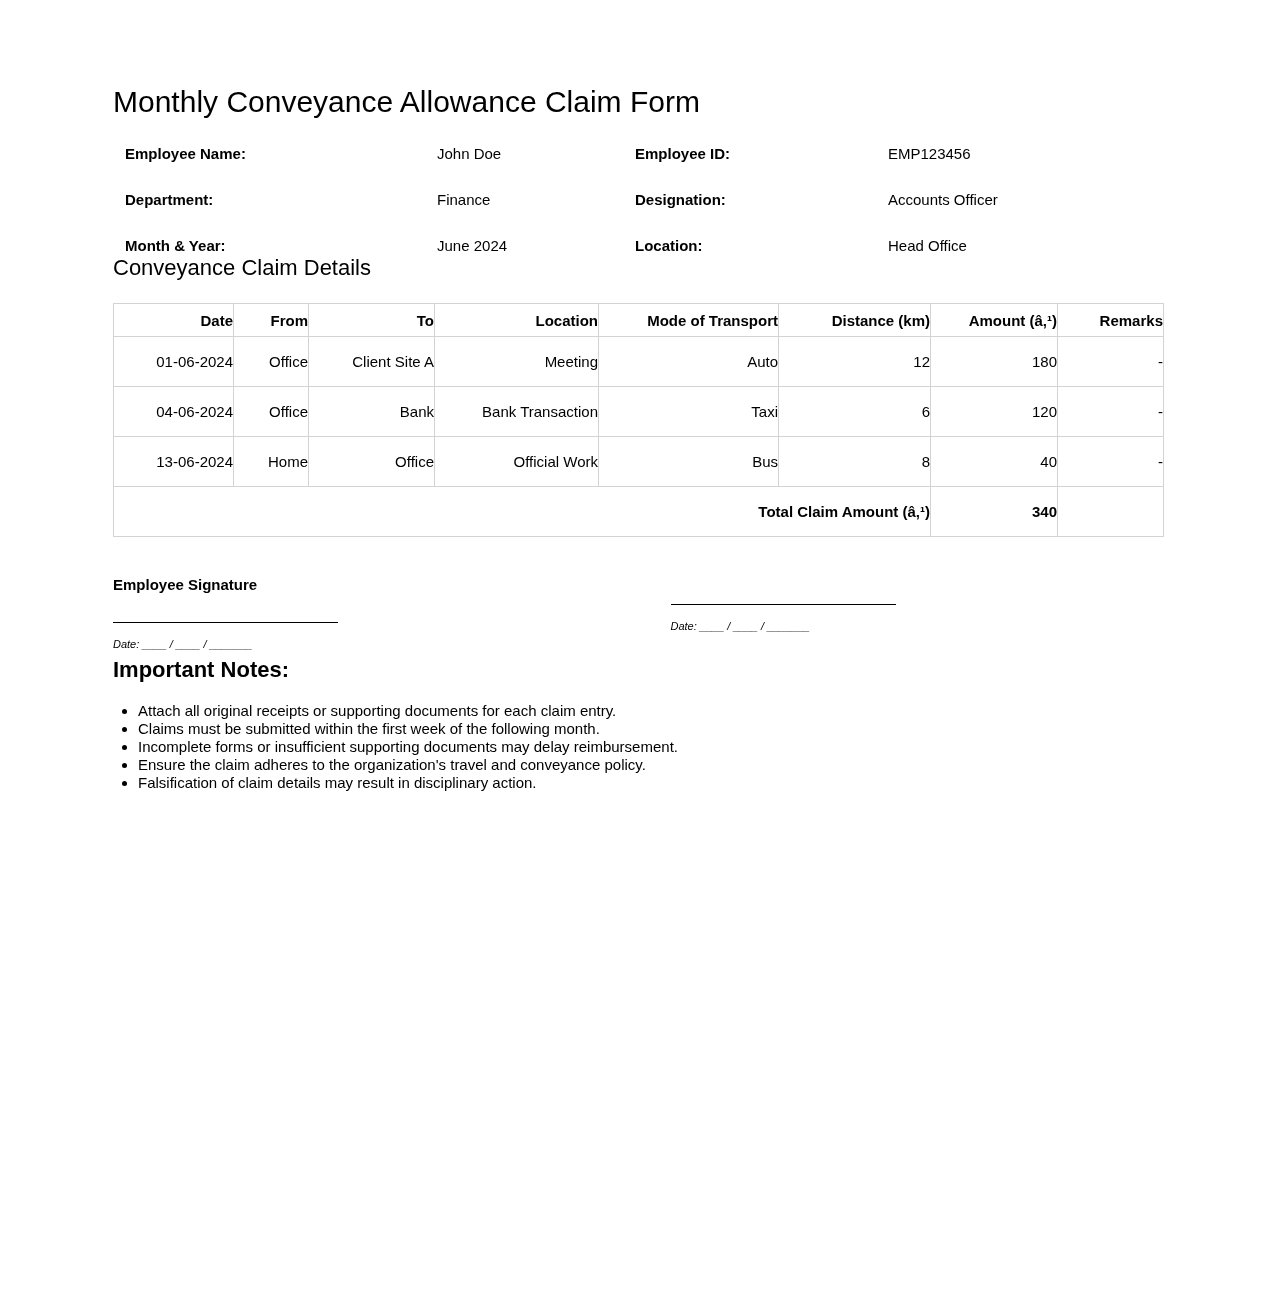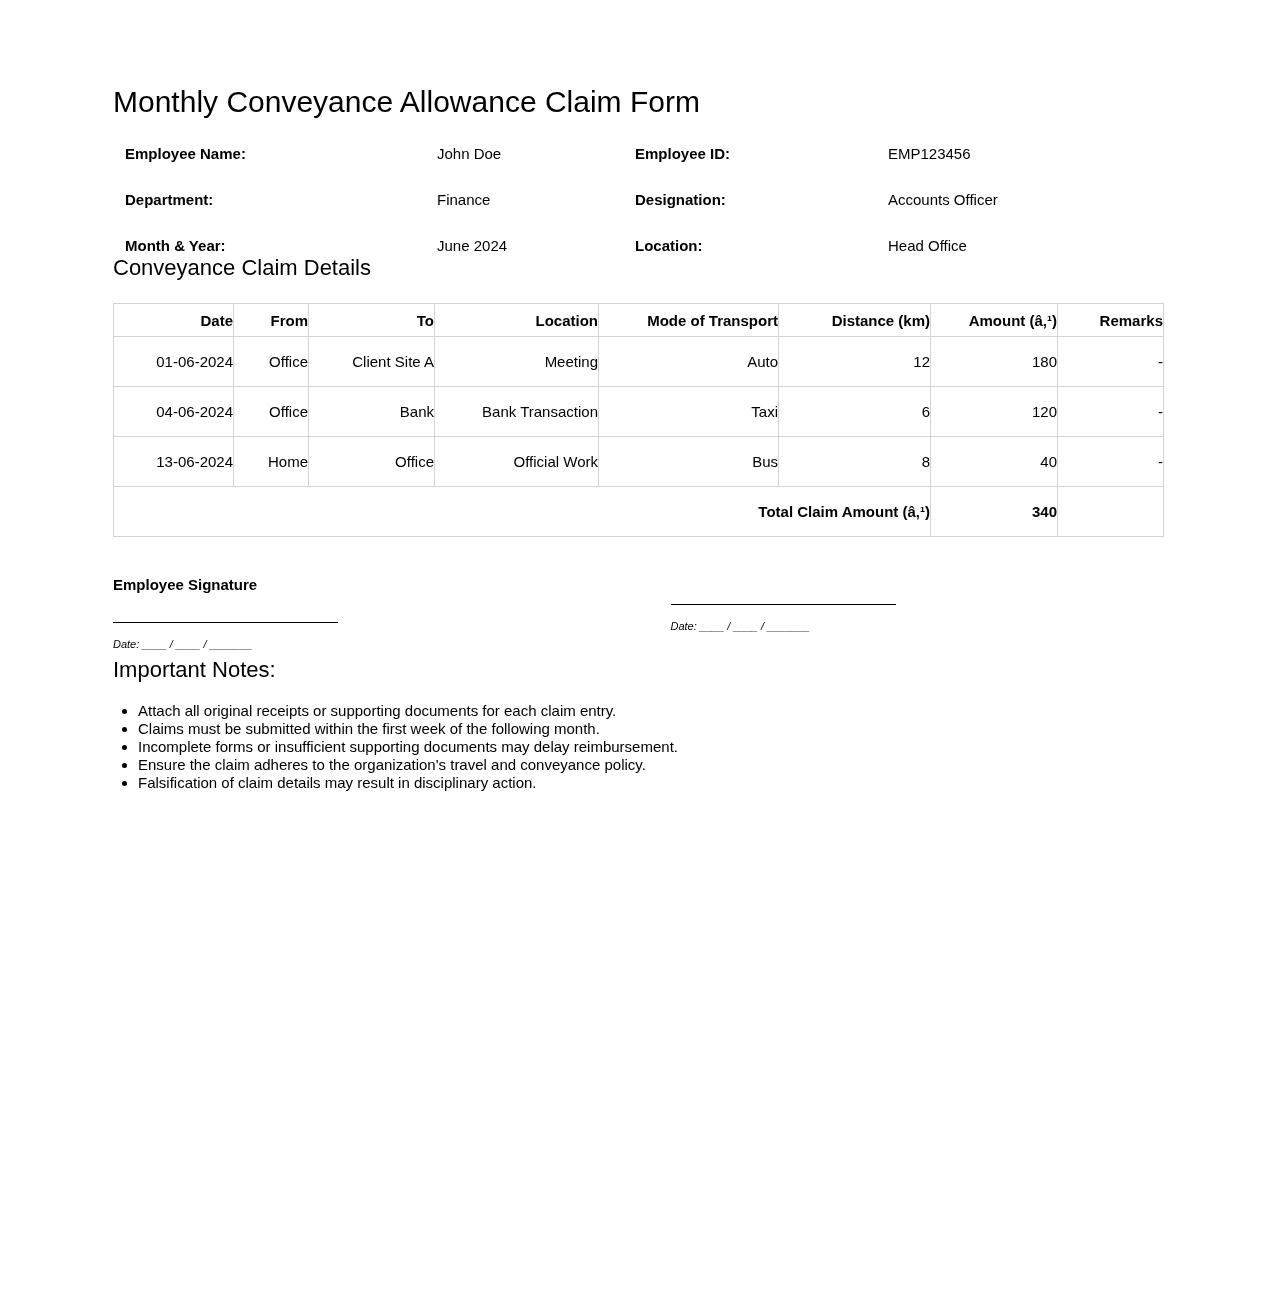--- a/index.html
+++ b/index.html
@@ -80,21 +80,21 @@
   .sig-date {
     font-size: 11px;
     line-height: 18px;
     margin-top: 12px;
     font-style: italic;
   }
 
   
   h2.notes-heading {
     font-size: 22px;
-    font-weight: 400;
+    font-weight: 700;
     line-height: 26px;
     margin: 4px 0 0 0;
   }
   ul.notes-list {
     margin: 19px 0 0 0;
     padding-left: 25px;
     font-size: 15px;
     line-height: 18px;
   }
   ul.notes-list li { margin: 0; }

